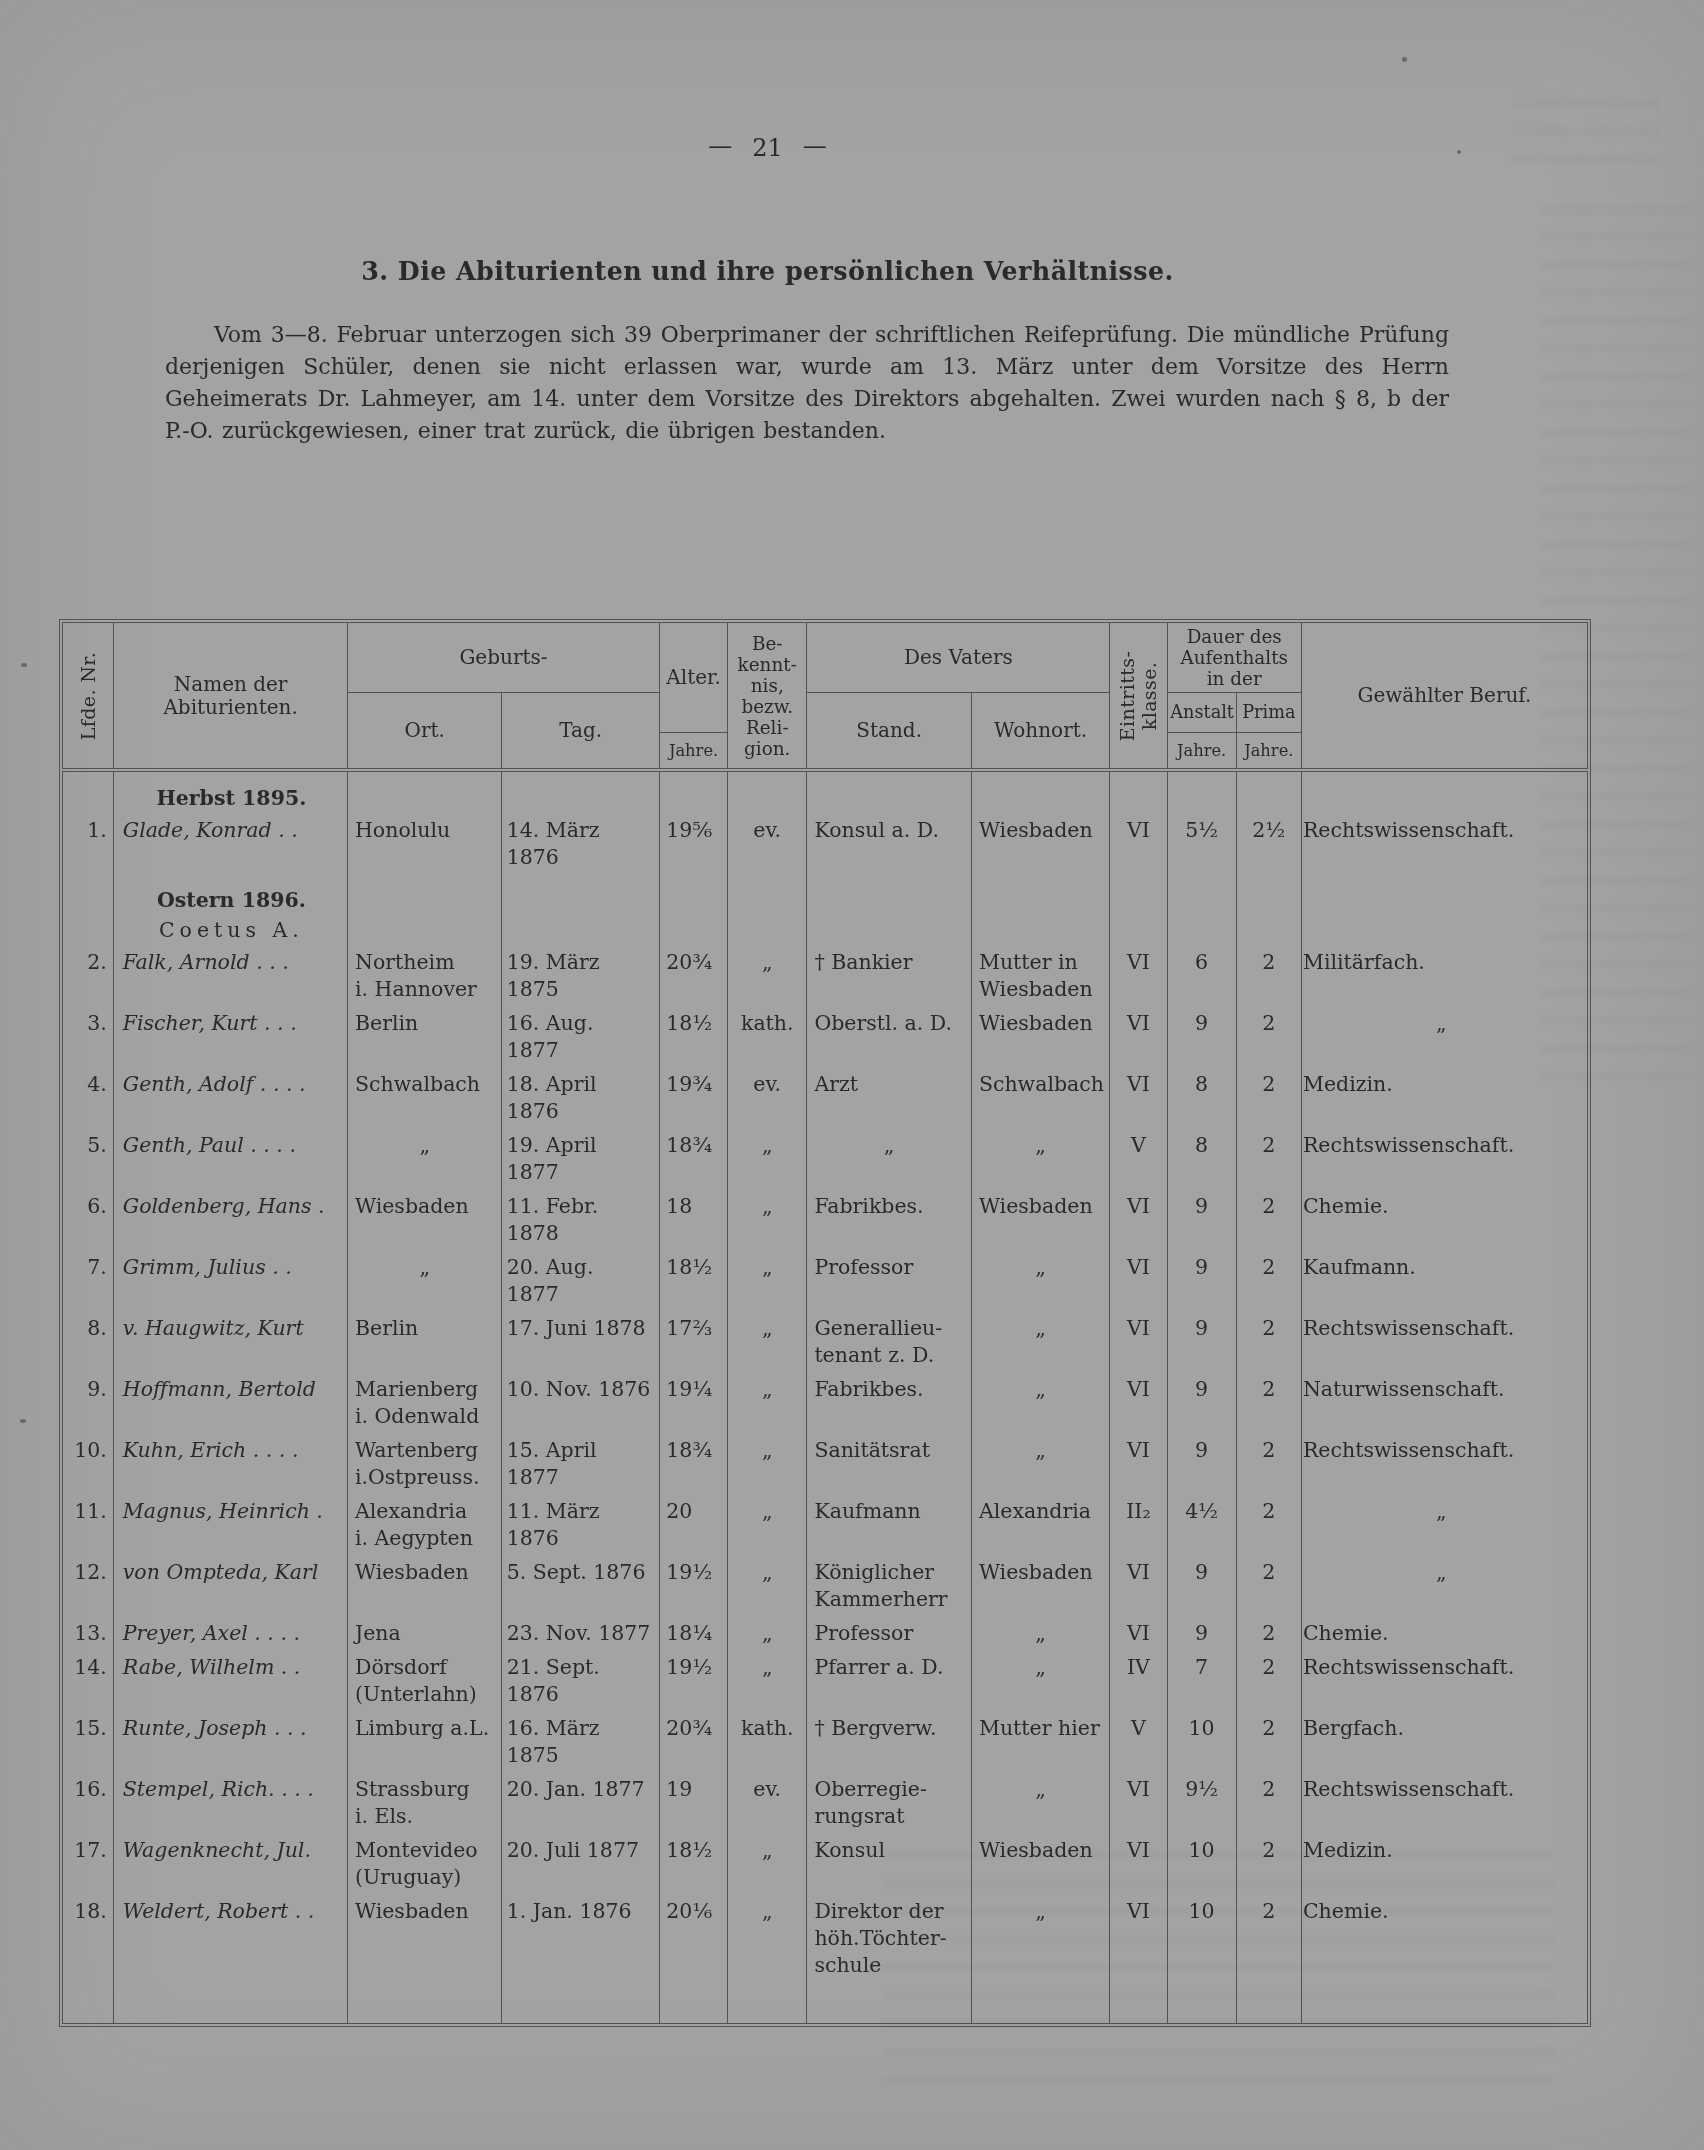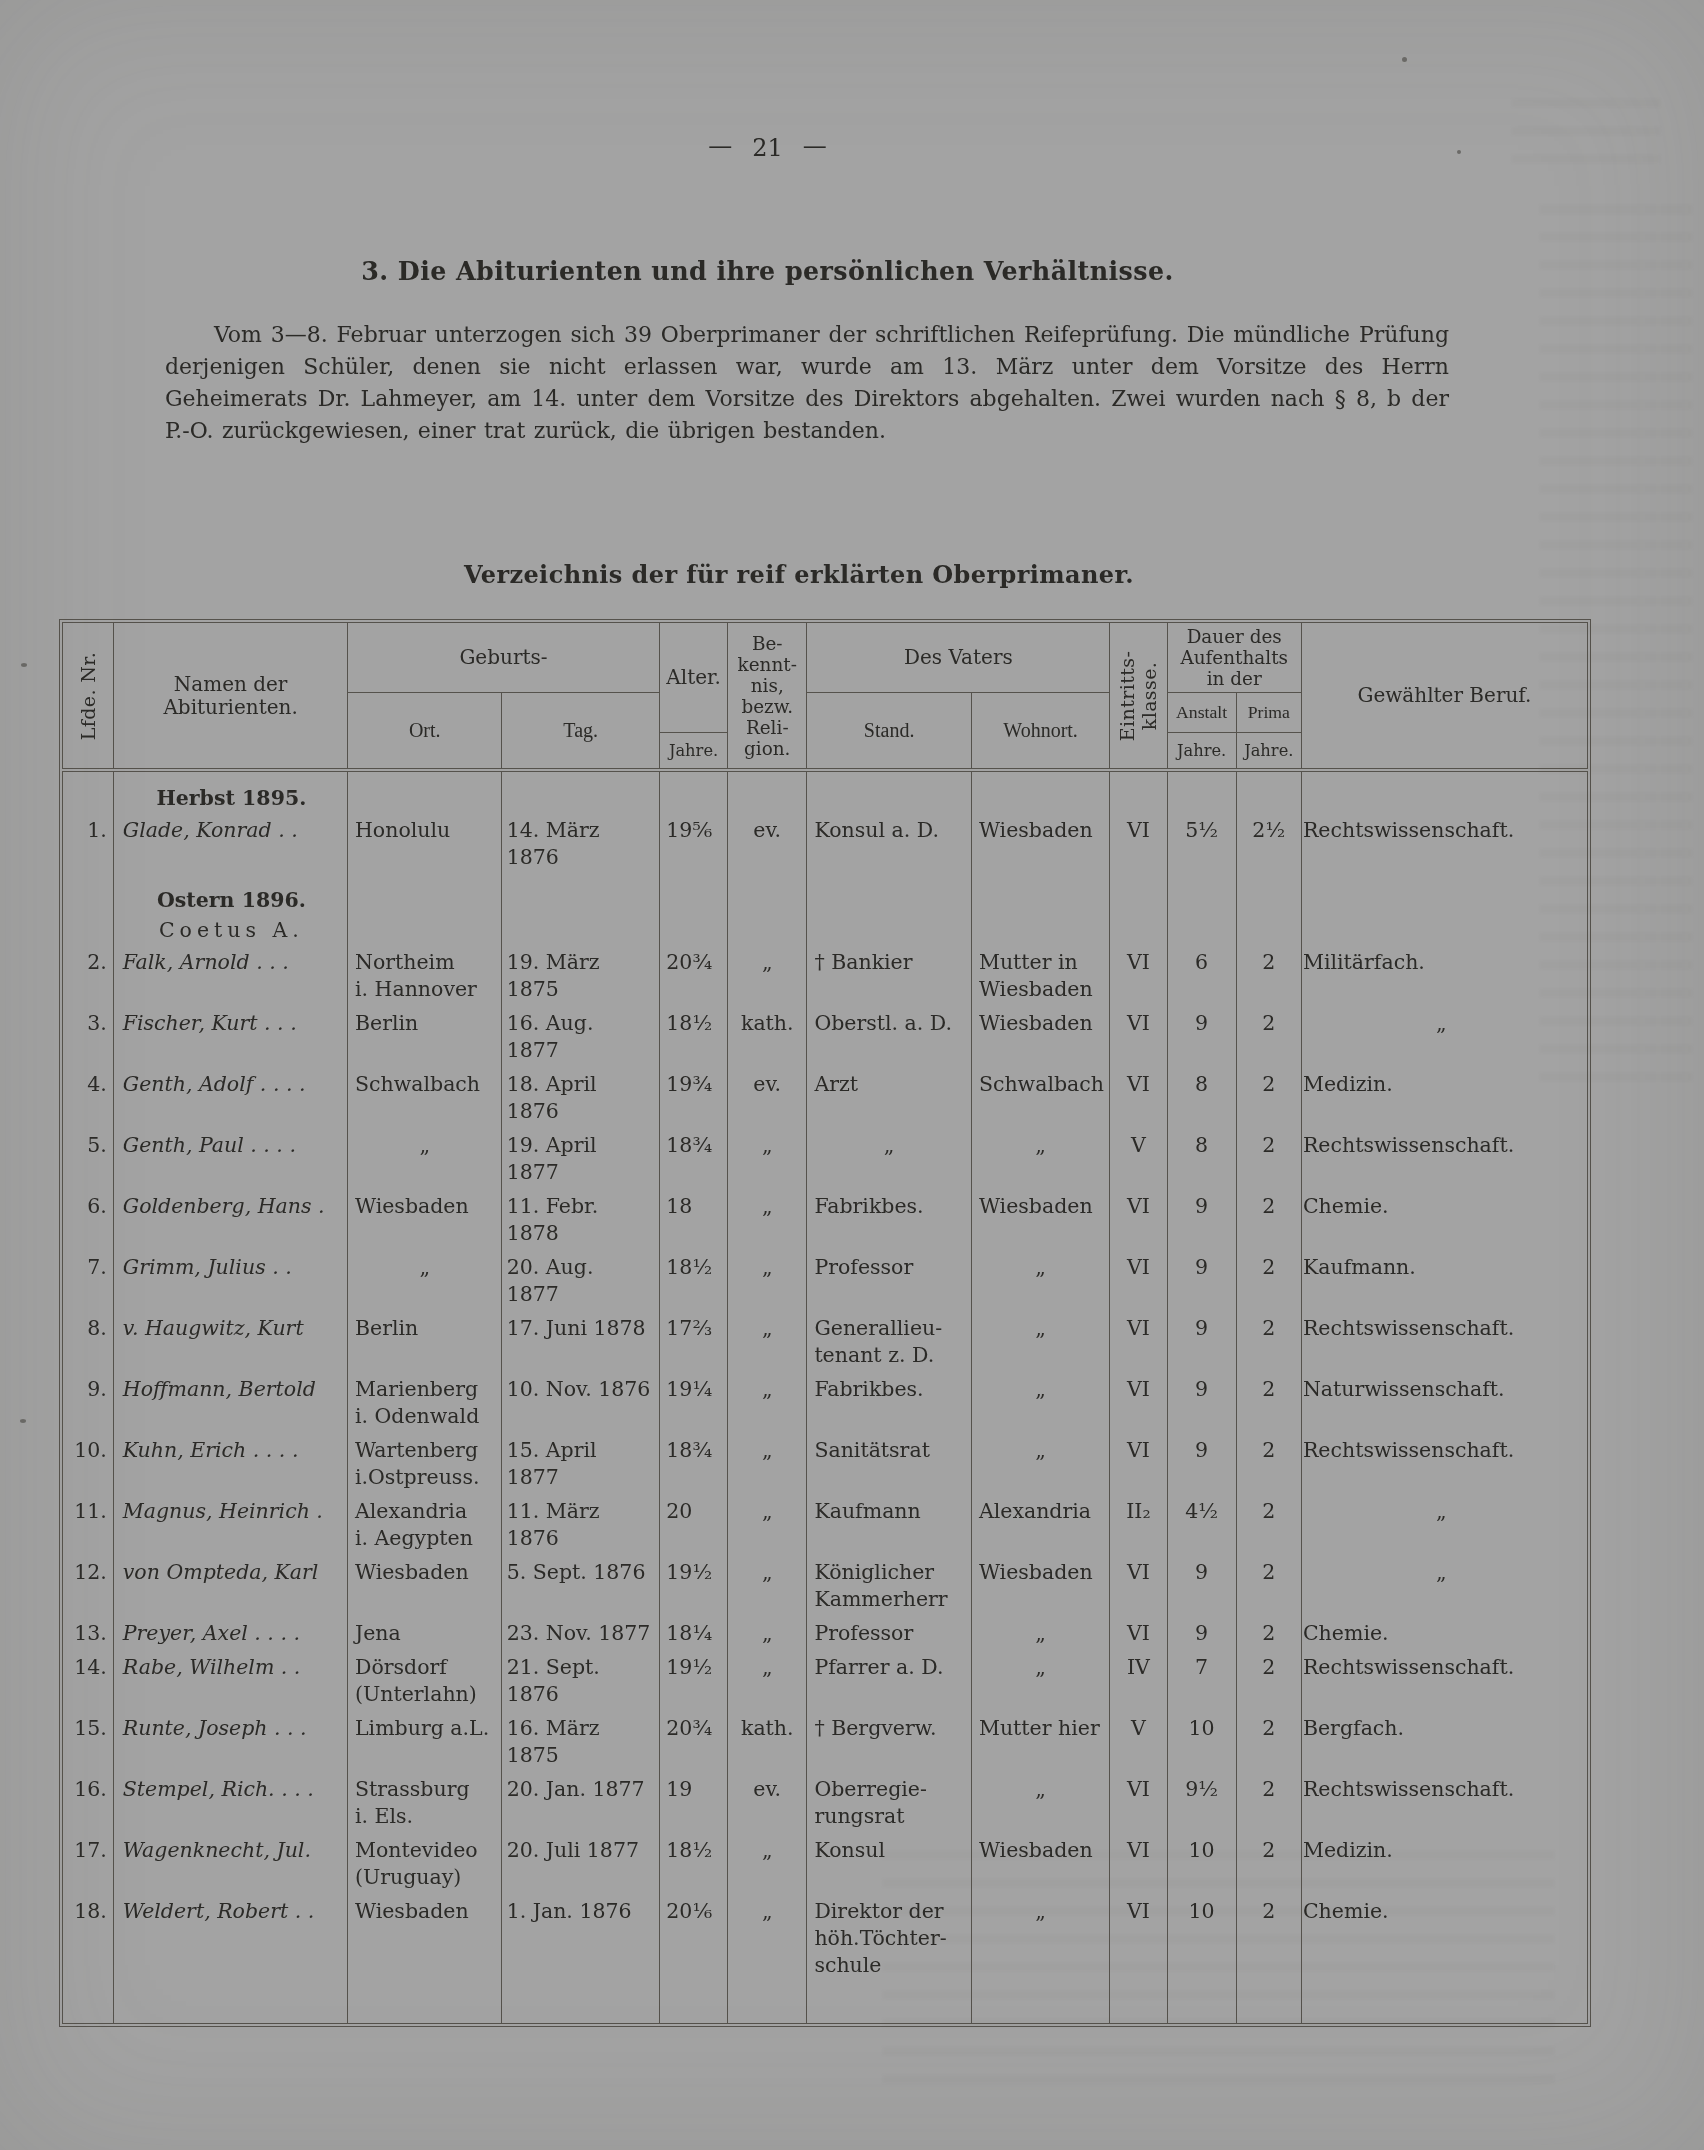--- a/index.html
+++ b/index.html
@@ -48,21 +48,21 @@
   }
 
   
   .table-wrap {
     position:absolute; top:619px; left:59px; width:1532px;
     border:1.4px solid #55524c; padding:2.1px; background:transparent;
   }
   table { border-collapse:collapse; table-layout:fixed; width:100%; border:1.4px solid #55524c; }
   thead { border-bottom:4.2px double #55524c; }
   thead tr:nth-child(1) { height:68px; }
-  thead tr:nth-child(2) { height:40px;font-family:Liberation Serif, serif; }
+  thead tr:nth-child(2) { height:40px; }
   thead tr:nth-child(3) { height:38px; }
   th {
     border:1.4px solid #55524c; font-weight:400;
     text-align:center; vertical-align:middle;
     font-size:20px; line-height:23px; padding:2.8px 2.8px;
   }
   th .prelines { white-space:pre-line; display:inline-block; }
   th.small { font-size:18.4px; line-height:21px; }
   th.jahre { font-size:16.3px; }
   th.subhead { font-size:17.7px; }
@@ -109,21 +109,20 @@
   <div class="speck" style="left:20px; top:1419px; width:6.4px; height:4.2px;" data-name="scan-speck"></div>
 
   <div class="pageno" data-name="page-number">
     <span class="dash" data-name="page-number-dash">—</span><span data-name="page-number-value">21</span><span class="dash" data-name="page-number-dash">—</span>
   </div>
 
   <div class="heading" data-name="section-heading">3. Die Abiturienten und ihre persönlichen Verhältnisse.</div>
 
   <p class="intro" data-name="intro-paragraph">Vom 3—8. Februar unterzogen sich 39 Oberprimaner der schriftlichen Reifeprüfung. Die mündliche Prüfung derjenigen Schüler, denen sie nicht erlassen war, wurde am 13. März unter dem Vorsitze des Herrn Geheimerats Dr. Lahmeyer, am 14. unter dem Vorsitze des Direktors abgehalten. Zwei wurden nach § 8, b der P.-O. zurückgewiesen, einer trat zurück, die übrigen bestanden.</p>
 
-  <div class="table-title" data-name="table-title">Verzeichnis der für reif erklärten Oberprimaner.</div>
 
   <div class="table-wrap" data-name="students-table-wrapper">
     <table data-name="students-table">
       <colgroup>
         <col style="width:51px">
           <col style="width:233px">
           <col style="width:154px">
           <col style="width:157px">
         <col style="width:68px">
           <col style="width:79px">

